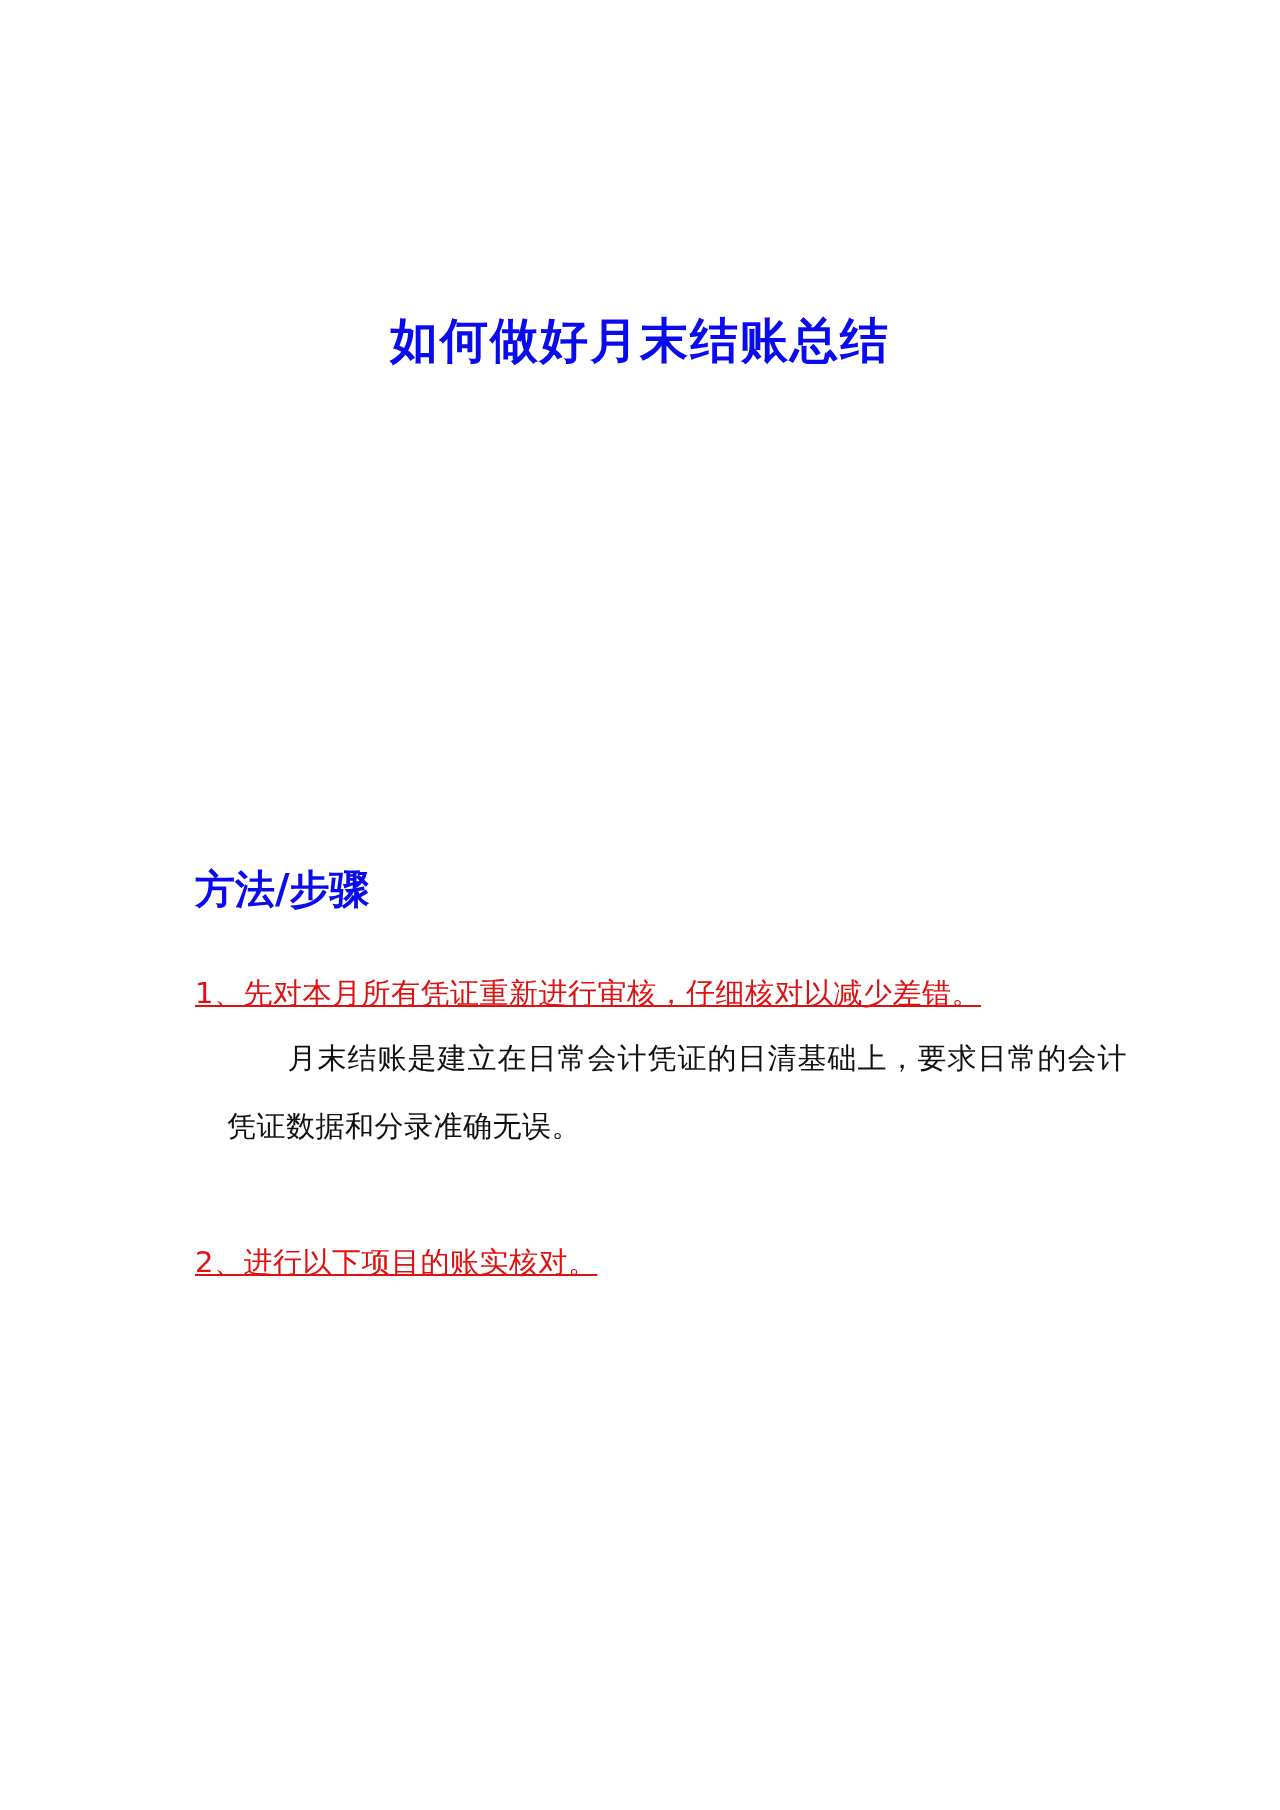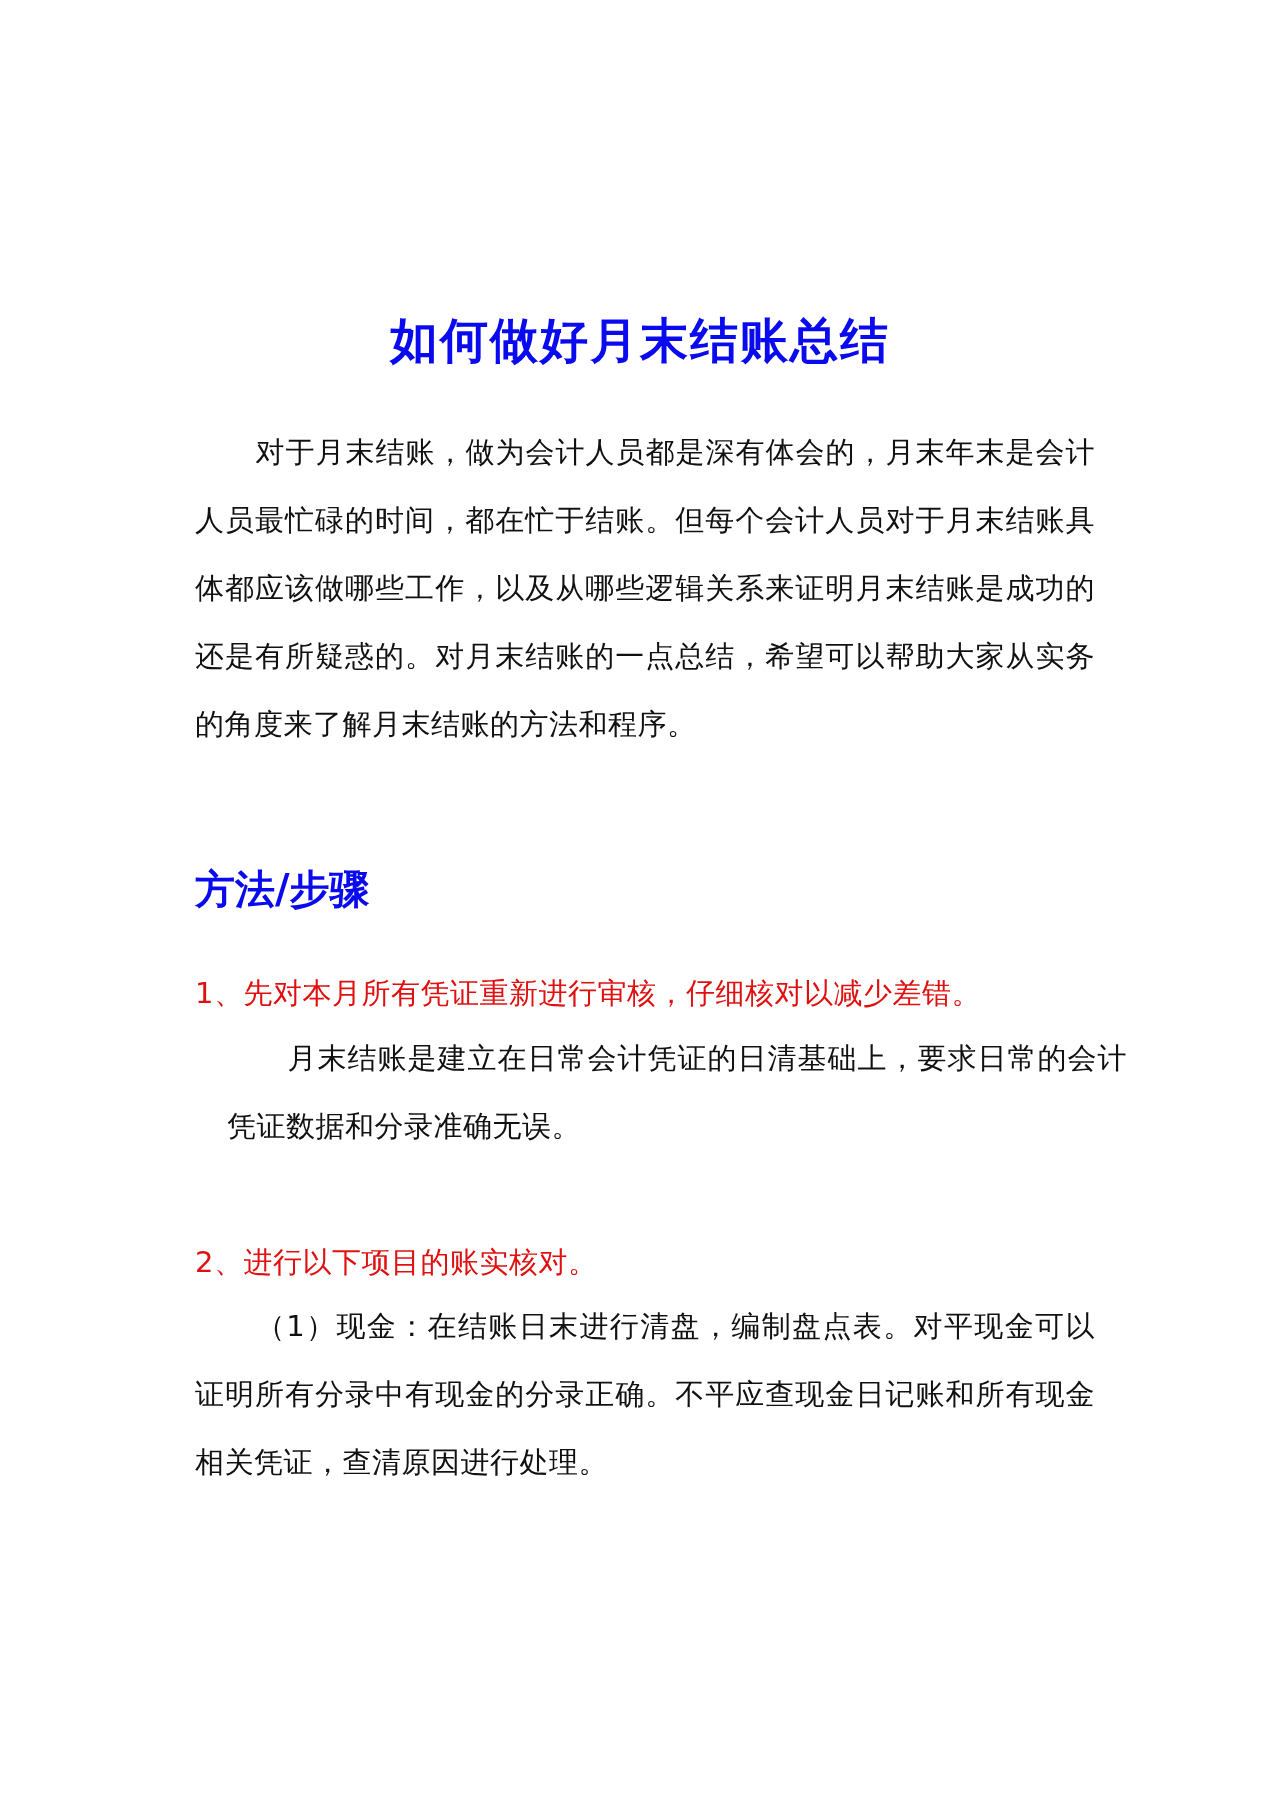--- a/index.html
+++ b/index.html
@@ -5,33 +5,31 @@
     html, body { margin: 0; padding: 0; background: #ffffff; }
     body { width: 1280px; height: 1810px; position: relative; overflow: hidden;
            font-family: "DejaVu Sans", "Liberation Sans", sans-serif; color: #111; }
     .page { position: absolute; left: 0; top: 0; width: 1280px; height: 1810px; padding-left: 46px; }
     .title { position: absolute; left: 0; width: 1280px; top: 308px; text-align: center;
              font-size: 48px; font-weight: bold; color: #0a0aee; letter-spacing: 2px; line-height: 64px; }
     .para { position: absolute; left: 195px; width: 900px; font-size: 29px; line-height: 68px;
             text-align: justify; letter-spacing: 0.5px; }
     .para .indent { display: inline-block; width: 60px; }
     .h2 { position: absolute; left: 195px; font-size: 40px; font-weight: bold; color: #0a0aee; line-height: 50px; margin-top: 26px; }
-    .step { position: absolute; left: 195px; font-size: 29px; color: #e01010; line-height: 50px; letter-spacing: 0.5px; }
+    .step { position: absolute; left: 195px; font-size: 29px; color: #e01010; line-height: 50px; letter-spacing: 0.5px; text-decoration: underline; }
   </style>
 </head>
 <body>
 
 <div class="page">
   <div class="title">如何做好月末结账总结</div>
 
-  <div class="para" style="top:418px;"><span class="indent"></span><span>对于月末结账，做为会计人员都是深有体会的，月末年末是会计人员最忙碌的时间，都在忙于结账。但每个会计人员对于月末结账具体都应该做哪些工作，以及从哪些逻辑关系来证明月末结账是成功的还是有所疑惑的。对月末结账的一点总结，希望可以帮助大家从实务的角度来了解月末结账的方法和程序。</span></div>
 
   <div class="h2" style="top:838px;">方法/步骤</div>
 
   <div class="step" style="top:968px;">1、先对本月所有凭证重新进行审核，仔细核对以减少差错。</div>
 
   <div class="para" style="top:1024px;margin-left:32px;"><span class="indent"></span><span>月末结账是建立在日常会计凭证的日清基础上，要求日常的会计凭证数据和分录准确无误。</span></div>
 
   <div class="step" style="top:1237px;">2、进行以下项目的账实核对。</div>
 
-  <div class="para" style="top:1292px;"><span class="indent"></span><span>（1）现金：在结账日末进行清盘，编制盘点表。对平现金可以证明所有分录中有现金的分录正确。不平应查现金日记账和所有现金相关凭证，查清原因进行处理。</span></div>
 
 </div>
 
 </body></html>

